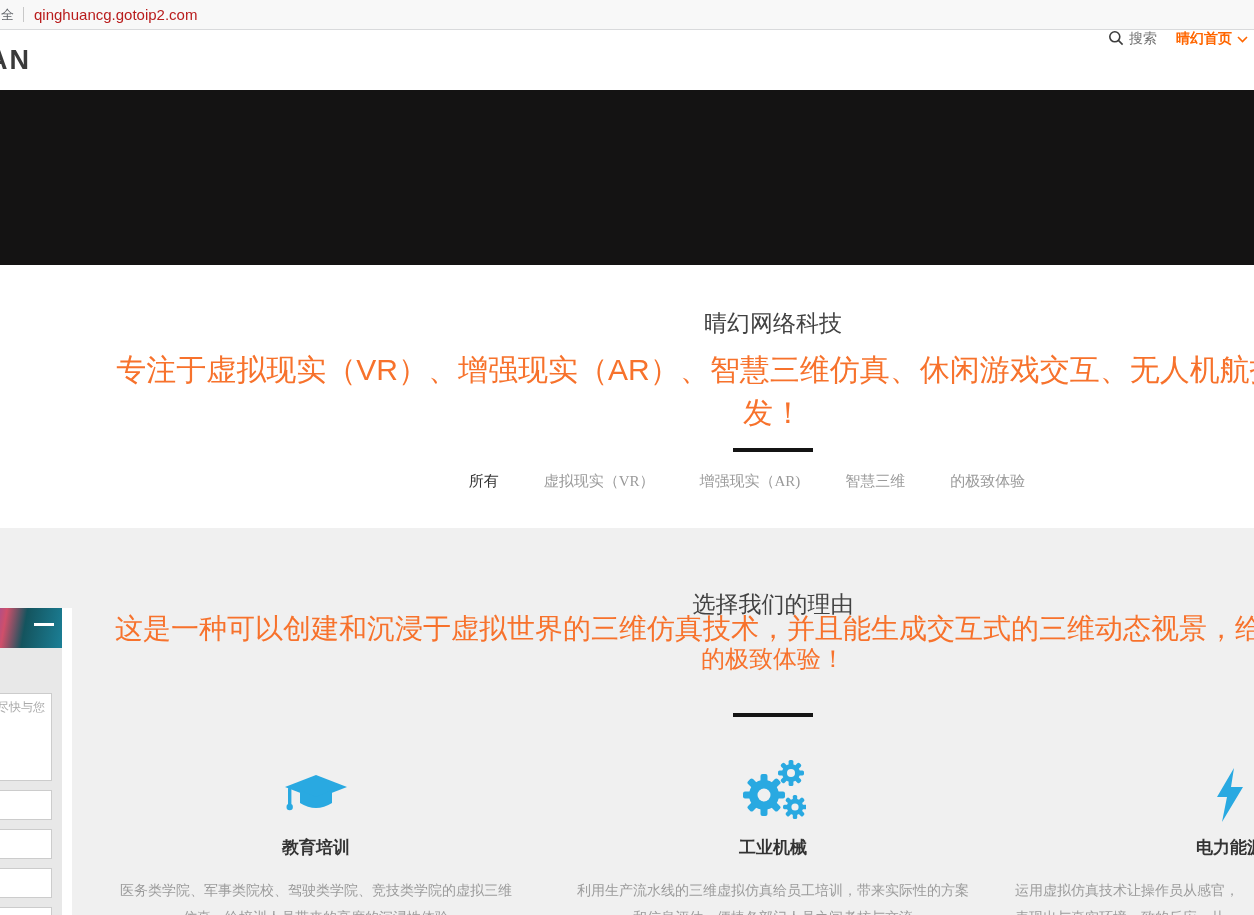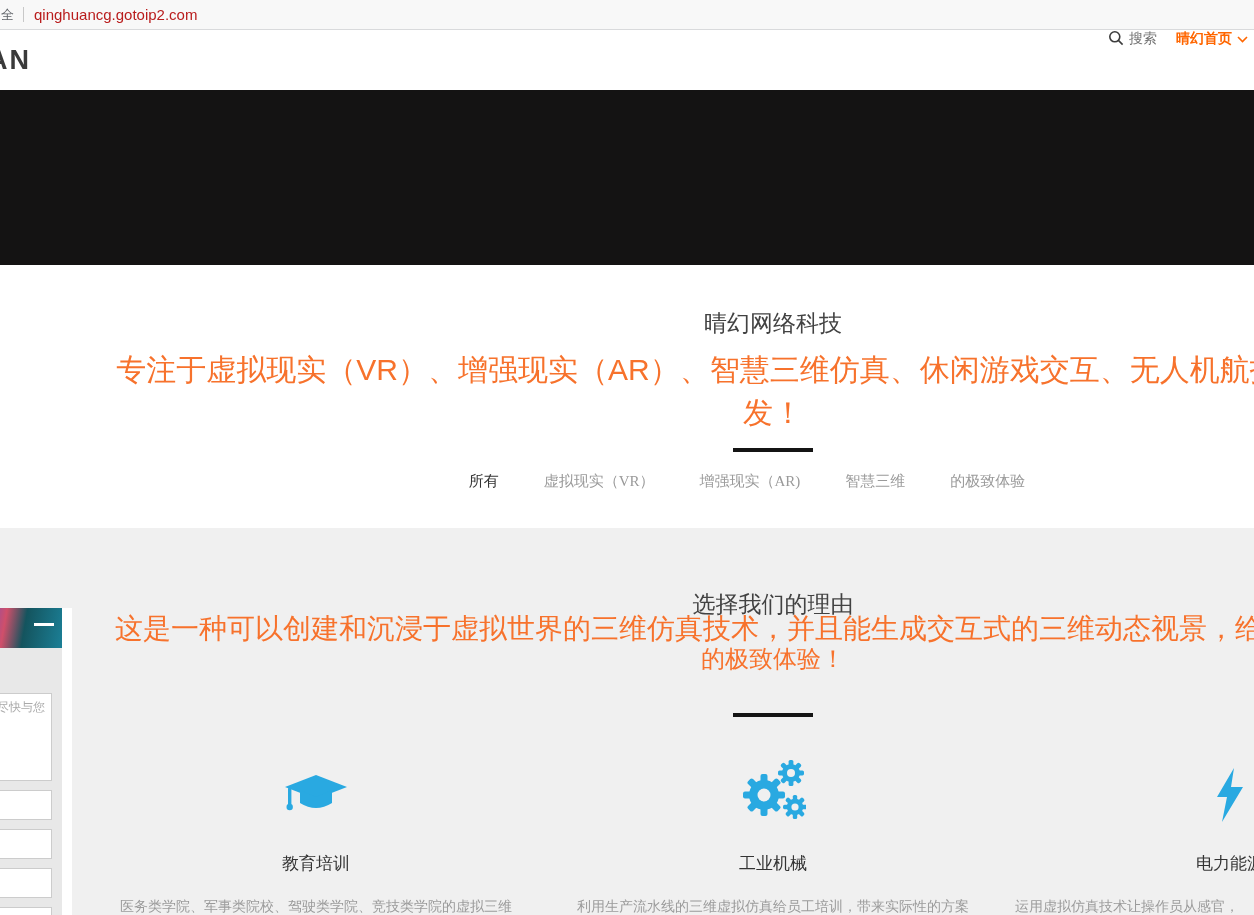--- a/index.html
+++ b/index.html
@@ -44,21 +44,21 @@
   
   .section-reasons { position:absolute; left:0; top:528px; width:1254px; height:420px; background:#f0f0f0; }
   .reasons-title { top:49px;margin-top:12px; }
   .reasons-sub1 { top:82px; font-size:28px; }
   .reasons-sub2 { top:115px; font-size:24px; }
   .reasons-divider { top:185px; }
   .features { position:absolute; left:0; top:232px; width:1254px; }
   .feature { position:absolute; width:430px; display:flex; flex-direction:column; align-items:center; }
   .feature.f1 { left:101px; } .feature.f2 { left:558px; } .feature.f3 { left:1015px; }
   .f-icon { height:62px; display:flex; align-items:flex-end; justify-content:center; color:var(--blue,#29a9e1); }
-  .f-title { margin-top:30px; font-size:17px; font-weight:normal; color:#333; }
+  .f-title { margin-top:14px; font-size:17px; font-weight:bold; color:#333; }
   .f-desc { margin-top:18px; font-size:14px; color:#9b9b9b; line-height:27px; text-align:center; width:100%; }
   .feature.f3 .f-desc { text-align:left; }
 
   
   .contact-widget { position:absolute; left:-198px; top:608px; width:270px; background:#fff; padding:0 10px 10px 10px; }
   .cw-img { position:relative; height:40px;
     background:linear-gradient(100deg,#b73b3b 0%,#d95b2b 12%,#e8a32c 24%,#e8d22c 34%,#59b33a 46%,#2f8fd0 58%,#7d4fb5 68%,#d04f6a 76%,#14545e 84%,#1b7f96 100%); }
   .cw-min { position:absolute; right:8px; top:15px; width:20px; height:3px; background:#fff; cursor:pointer; }
   .cw-form { background:#e8e8e8; padding:45px 10px 10px 10px; height:340px; }
   .cw-form textarea { display:block; width:100%; height:88px; border:1px solid #ccc; background:#fff;

